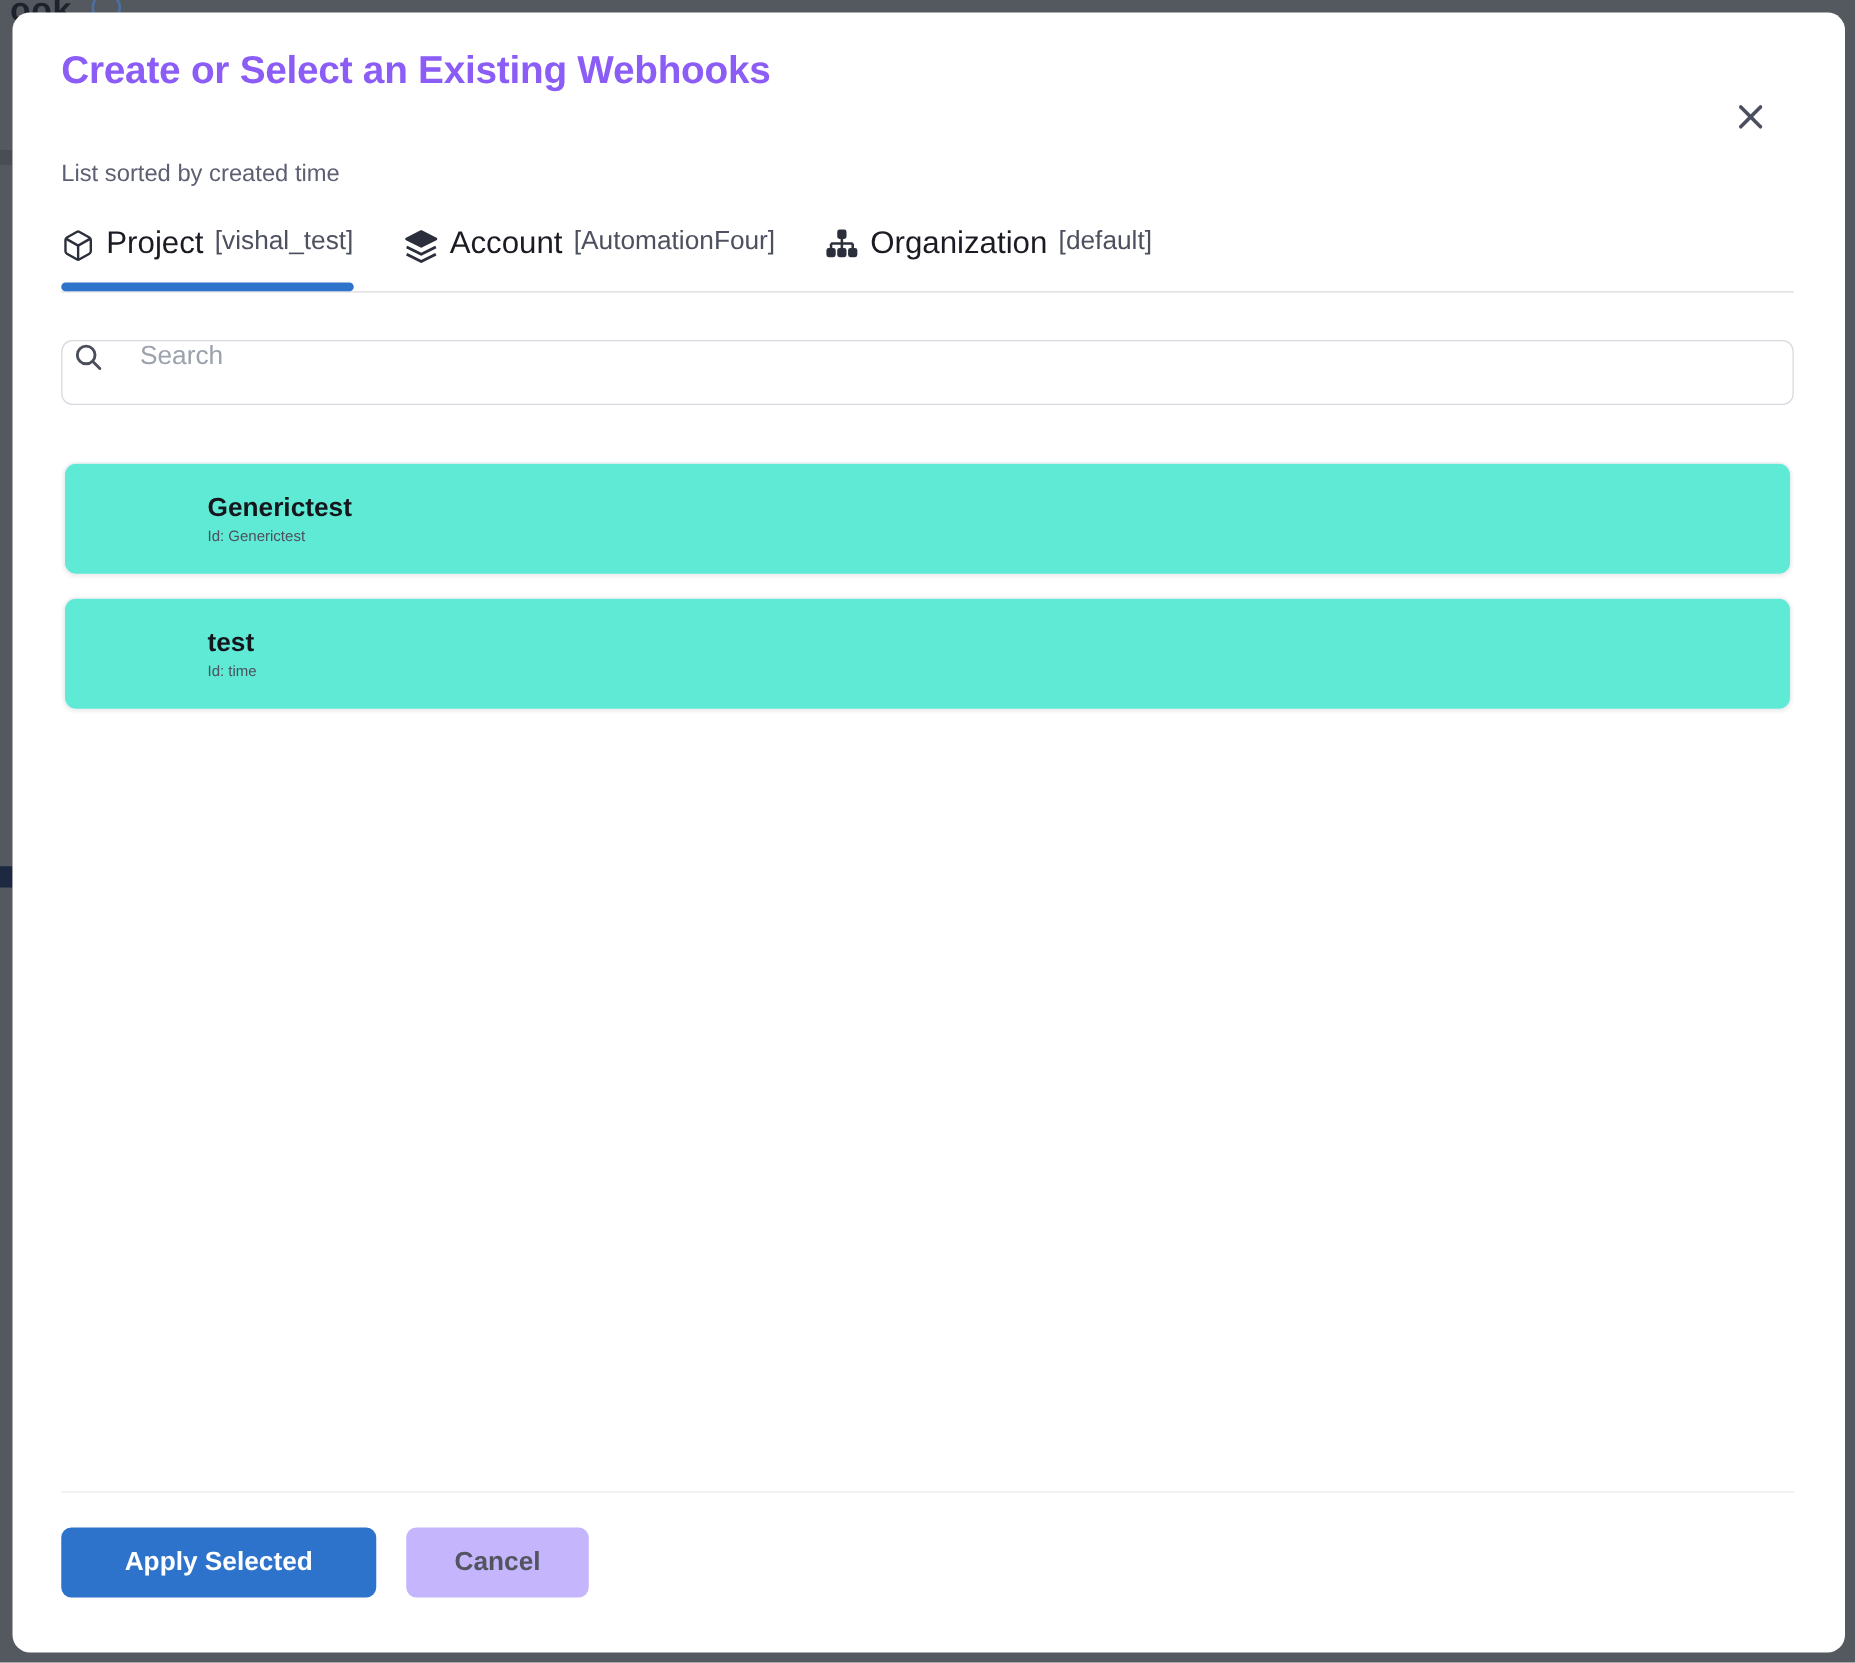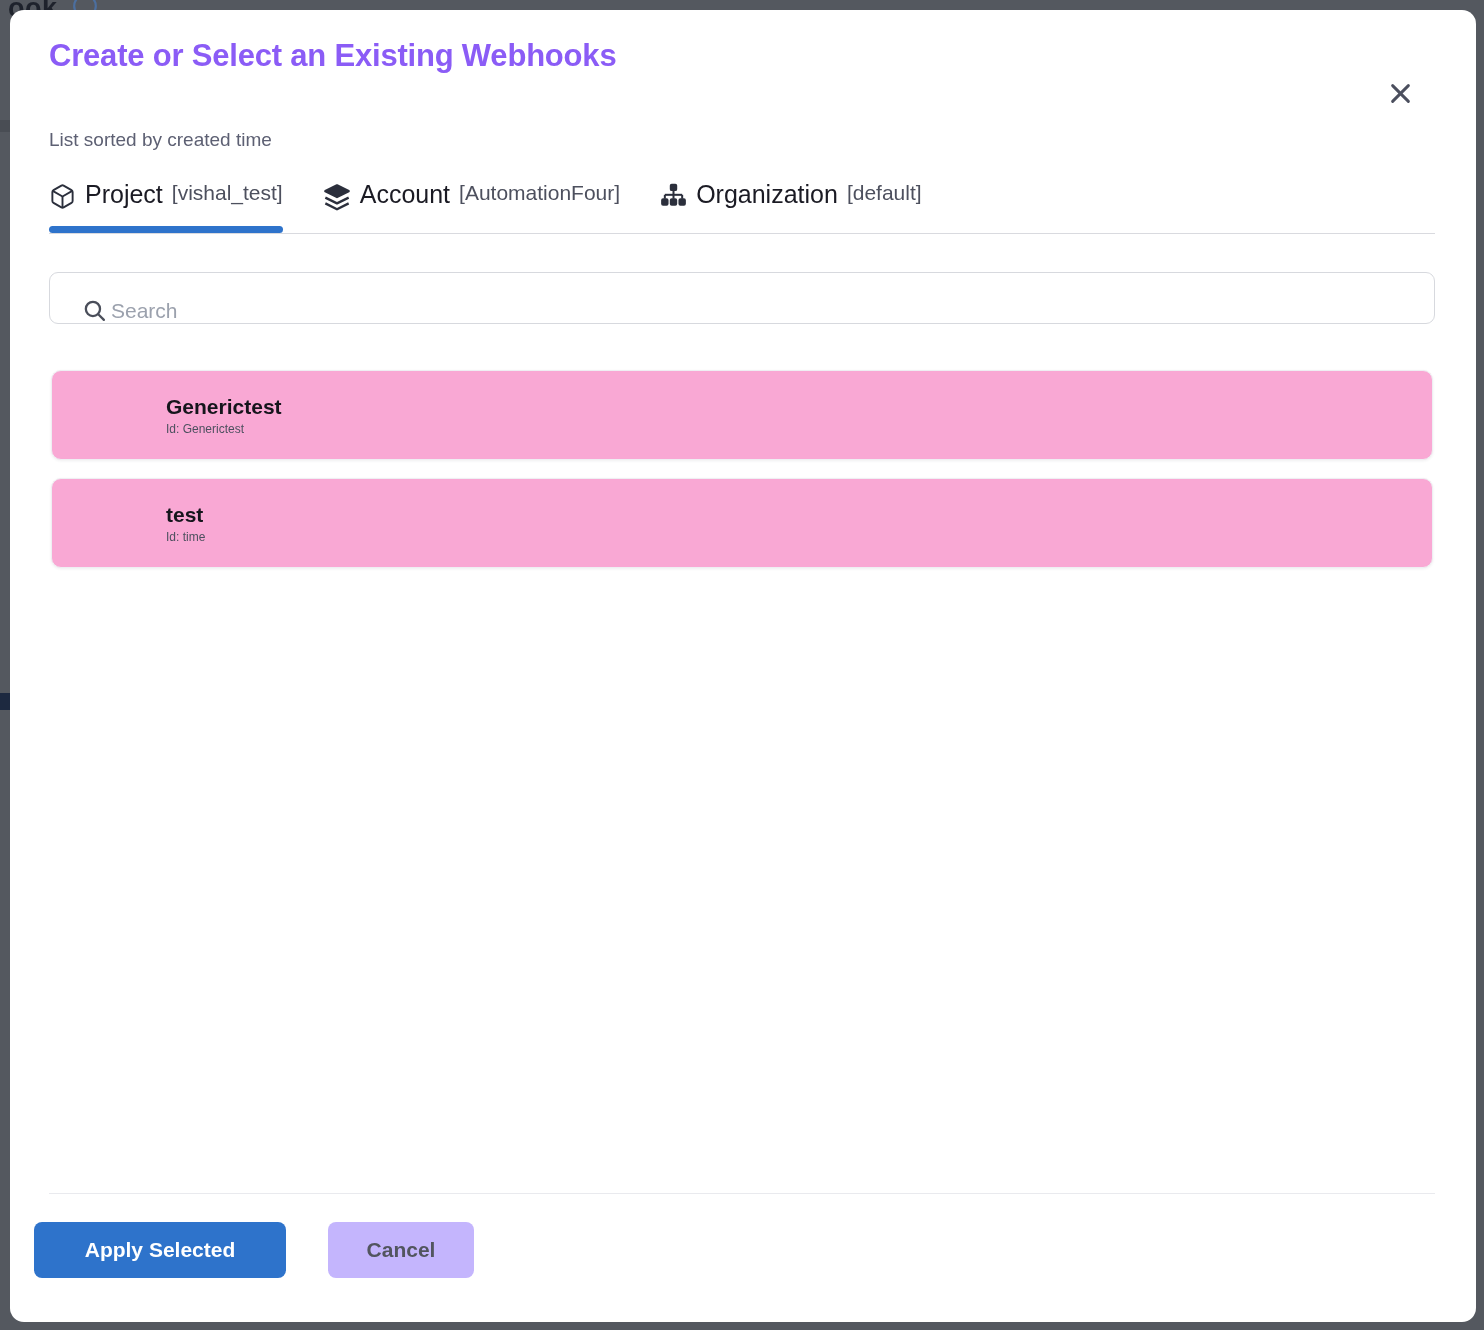--- a/index.html
+++ b/index.html
@@ -66,59 +66,59 @@
   .tab .tab-context { font-size: 21px; font-weight: 400; color: #4d505e; margin-top: 1px; }
   .tab-underline {
     position: absolute; left: 0; right: 0; bottom: 0; height: 7px;
     background: #2e73cb; border-radius: 5px;
   }
 
   
   .search-box {
     position: absolute; left: 39px; right: 41px; top: 262px; height: 52px;
     border: 1px solid #d7d9de; border-radius: 9px; background: #ffffff;
-    display: flex; align-items: flex-end; padding: 0 32px; gap: 4px;
+    display: flex; align-items: flex-start; padding: 0 8px; gap: 29px;
   }
   .search-input {
     flex: 1; border: none; outline: none; background: transparent;
     font-family: "Liberation Sans", "DejaVu Sans", sans-serif;
     font-size: 21px; color: #2a2d38;
   }
   .search-input::placeholder { color: #9ba1ad; }
 
   
   .webhook-list {
     position: absolute; left: 41px; right: 43px; top: 360px;
     display: flex; flex-direction: column; gap: 18px;
   }
   .card {
     position: relative; height: 90px; border-radius: 10px;
-    background: #f9a8d4; border: 1px solid #efeff3;
+    background: #5eead4; border: 1px solid #efeff3;
     box-shadow: 0 1px 3px rgba(25,28,45,.07);
     display: flex; flex-direction: column; justify-content: center;
     padding-left: 114px; cursor: pointer;
   }
   .card.selected {
     background: #d4effa; border-color: #d4effa; box-shadow: none;
   }
   .card .check-mark {
     position: absolute; left: 44px; top: 50%; transform: translateY(-50%);
     display: flex; align-items: center;
   }
   .card .item-name { font-size: 21px; font-weight: 700; color: #15151c; line-height: 1.35; }
   .card .item-id   { font-size: 12px; font-weight: 400; color: #4d505f; line-height: 1.35; }
 
   
   .footer-divider {
     position: absolute; left: 39px; right: 41px; top: 1183px;
     height: 1px; background: #e9eaee;
   }
   .footer {
-    position: absolute; left: 24px; top: 1212px;
-    display: flex; gap: 42px;
+    position: absolute; left: 39px; top: 1212px;
+    display: flex; gap: 24px;
   }
   .btn {
     height: 56px; border: none; border-radius: 8px; cursor: pointer;
     font-family: "Liberation Sans", "DejaVu Sans", sans-serif;
     font-size: 21px; font-weight: 700;
     display: flex; align-items: center; justify-content: center;
   }
   .btn-apply { width: 252px; background: #2e73cb; color: #ffffff; }
   .btn-cancel { width: 146px; background: #c4b5fd; color: #52555f; }
 </style>

